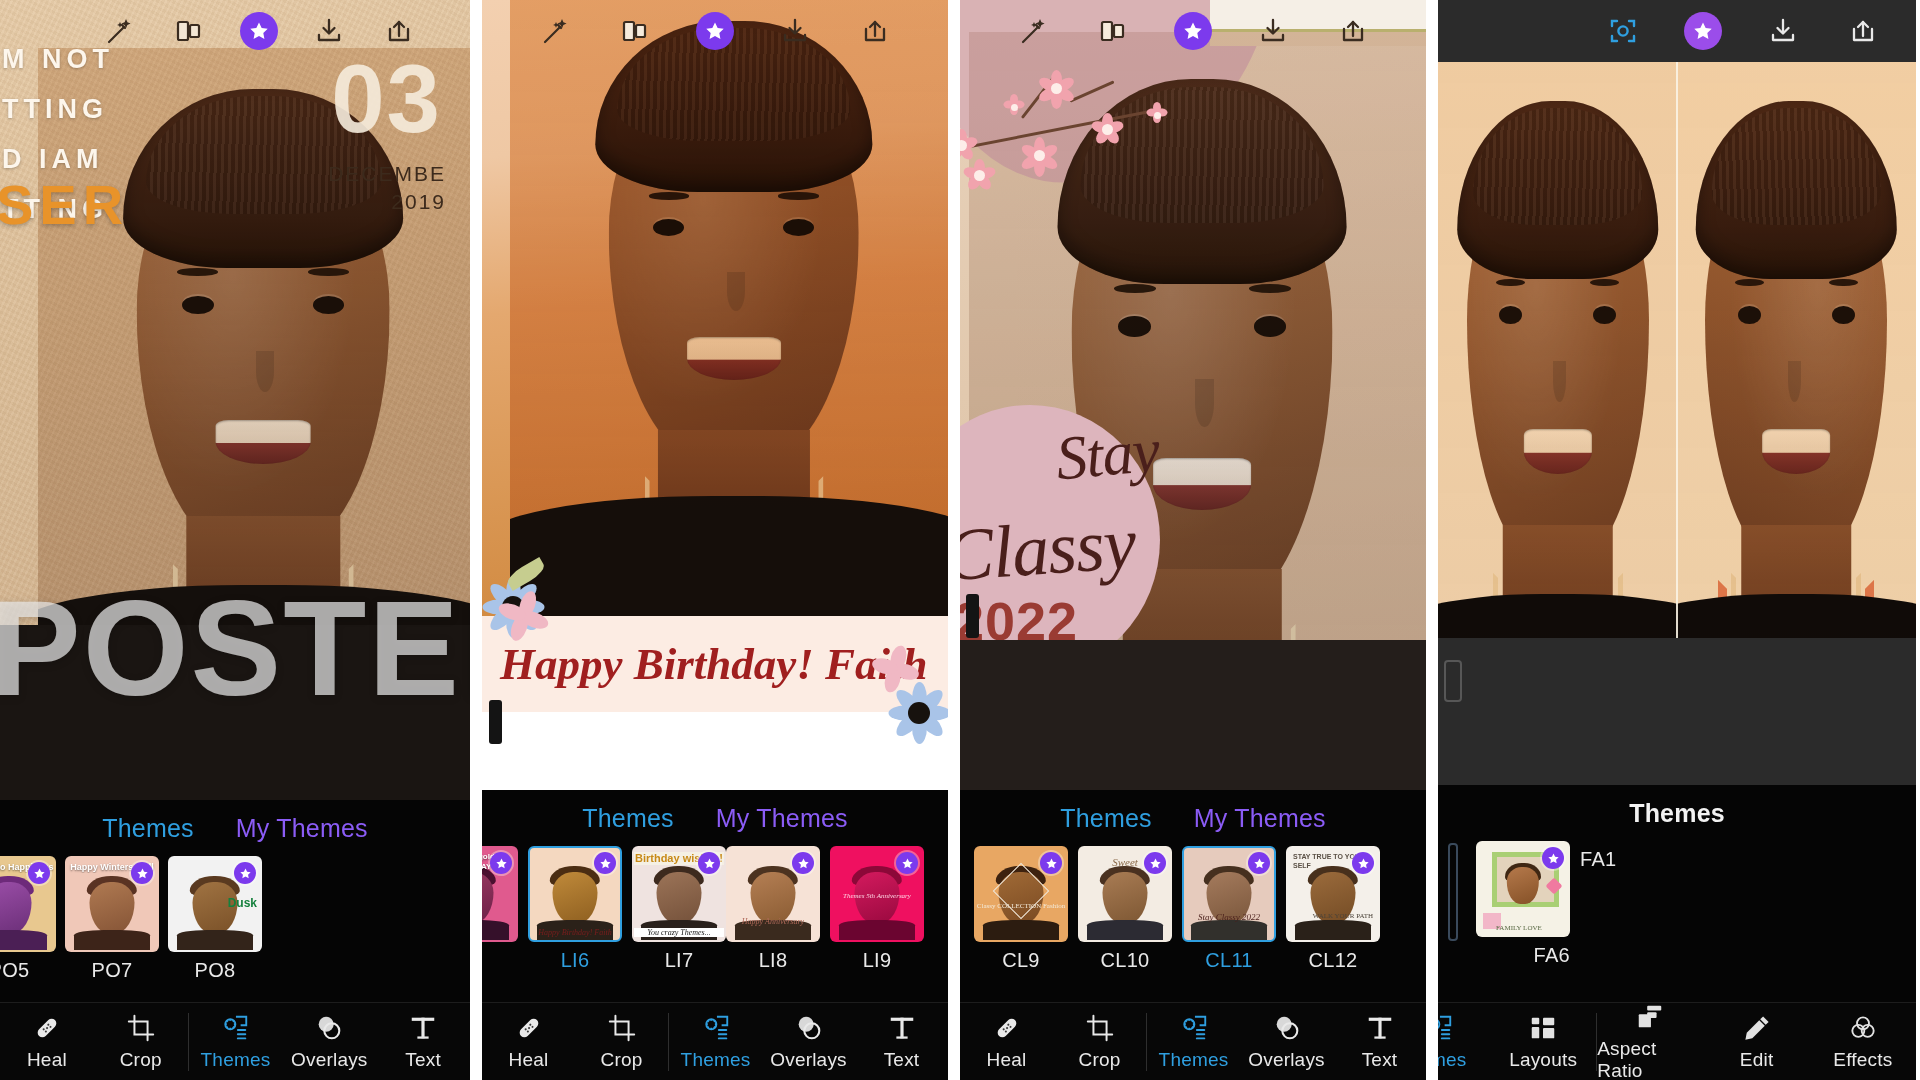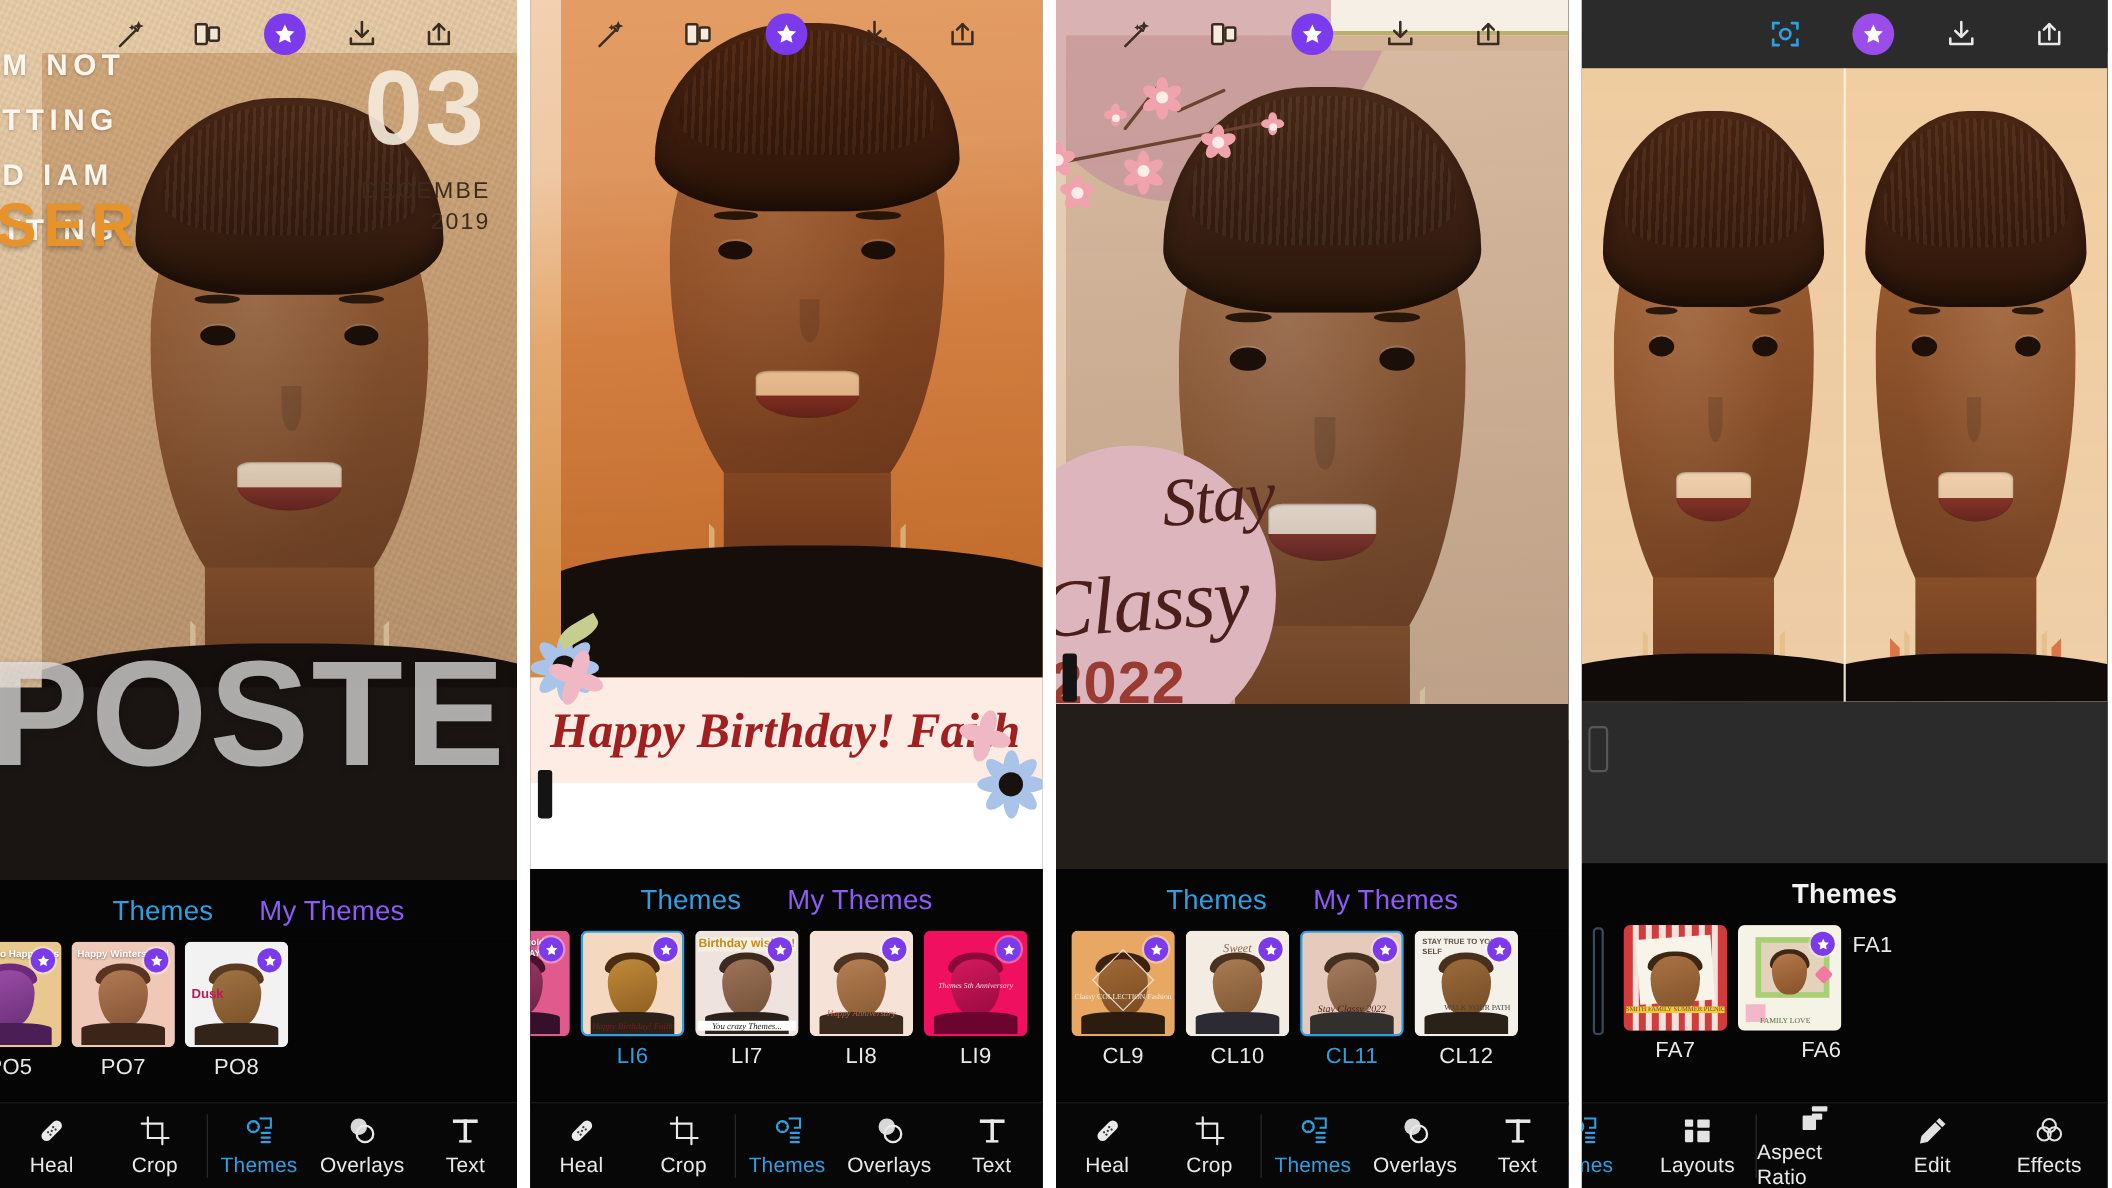--- a/index.html
+++ b/index.html
@@ -533,21 +533,21 @@
               </svg>
             </div>
         </div>
         <div class="cap">PO7</div>
       </div>
       <div class="thumb" style="margin-left:9px;">
         <div class="tile" style="background:#f2f2f2;">
           <div class="minihair" style="background:#5a3a20;"></div>
             <div class="minihead" style="background:linear-gradient(160deg,#a07342,#7a5128);"></div>
             <div class="minibody" style="background:#33241a;"></div>
-          <div class="minilabel" style="color:#be185d;text-shadow:none;text-align:left;padding-left:4px;font-size:12px;margin-top:36px;">Dusk</div>
+          <div class="minilabel" style="color:#15803d;text-shadow:none;text-align:right;padding-left:4px;font-size:12px;margin-top:36px;">Dusk</div>
           <div class="ministar">
               <svg width="13" height="13" viewBox="0 0 24 24">
                 <path fill="#fff" d="M12 2.6l2.9 6 6.6.9-4.8 4.6 1.2 6.5L12 17.5 6.1 20.6l1.2-6.5L2.5 9.5l6.6-.9z"></path>
               </svg>
             </div>
         </div>
         <div class="cap">PO8</div>
       </div>
     </div>
 
@@ -775,21 +775,21 @@
           <div class="minilabel" style="background:#f5f0e4;color:#c88a18;text-shadow:none;font-size:11px;padding:1px 0;">Birthday wishes!</div>
           <div class="minifoot" style="color:#1a1a1a;background:#fff;">You crazy Themes...</div>
           <div class="ministar">
               <svg width="13" height="13" viewBox="0 0 24 24">
                 <path fill="#fff" d="M12 2.6l2.9 6 6.6.9-4.8 4.6 1.2 6.5L12 17.5 6.1 20.6l1.2-6.5L2.5 9.5l6.6-.9z"></path>
               </svg>
             </div>
         </div>
         <div class="cap">LI7</div>
       </div>
-      <div class="thumb" style="margin-left:10px;">
+      <div class="thumb" style="">
         <div class="tile" style="background:#f6e2d6;">
           <div class="minihair" style="background:#4d3320;"></div>
             <div class="minihead" style="background:linear-gradient(160deg,#b57f54,#8a5c33);"></div>
             <div class="minibody" style="background:#3a2a1e;"></div>
           <div class="minifoot" style="color:#b06a5a;bottom:14px;">Happy Anniversary</div>
           <div class="ministar">
               <svg width="13" height="13" viewBox="0 0 24 24">
                 <path fill="#fff" d="M12 2.6l2.9 6 6.6.9-4.8 4.6 1.2 6.5L12 17.5 6.1 20.6l1.2-6.5L2.5 9.5l6.6-.9z"></path>
               </svg>
             </div>
@@ -1240,29 +1240,20 @@
           </svg>
       </div>
     </div>
 
     <div class="tabbar single">
       <div class="tab">Themes</div>
     </div>
 
     <div class="thumbstrip">
       <div style="flex:0 0 auto;width:10px;height:98px;border:2px solid #3a4a5c;border-radius:4px;margin:2px 8px 0 0;"></div>
-      <div class="thumb" style="margin-left:10px;">
-        <div class="tile" style="background:repeating-linear-gradient(90deg,#d23b3b 0 6px,#f3e2dc 6px 12px),#d23b3b;">
-          <div style="position:absolute;left:12%;top:10%;right:12%;bottom:26%;background:#f8f4ea;transform:rotate(-4deg);"></div>
-          <div class="minihair" style="background:#3d2612;top:24%;"></div>
-            <div class="minihead" style="background:linear-gradient(160deg,#ab7346,#7e5027);top:28%;"></div>
-          <div class="minifoot" style="color:#6a4a12;background:#f2c93c;font-style:normal;font-size:6px;bottom:14px;">SMITH FAMILY SUMMER PICNIC</div>
-        </div>
-        <div class="cap">FA7</div>
-      </div>
       <div class="thumb" style="margin-left:10px;align-items:flex-end;">
         <div class="tile" style="background:#f5f2e6;">
           <div style="position:absolute;left:16%;top:10%;right:10%;bottom:30%;border:5px solid #a9cf74;background:#e3d3bc;"></div>
           <div class="minihair" style="background:#3f2713;top:22%;width:40%;"></div>
             <div class="minihead" style="background:linear-gradient(160deg,#b5794b,#855127);top:26%;width:36%;height:40%;"></div>
           <div style="position:absolute;right:8px;top:40%;width:12px;height:12px;background:#f07aa0;transform:rotate(45deg);border-radius:2px;"></div>
           <div style="position:absolute;left:5px;bottom:6px;width:18px;height:16px;background:#f2b7c8;"></div>
           <div class="minifoot" style="color:#5a6a45;font-style:normal;font-size:7px;left:18px;text-align:left;">FAMILY LOVE</div>
           <div class="ministar">
               <svg width="13" height="13" viewBox="0 0 24 24">

